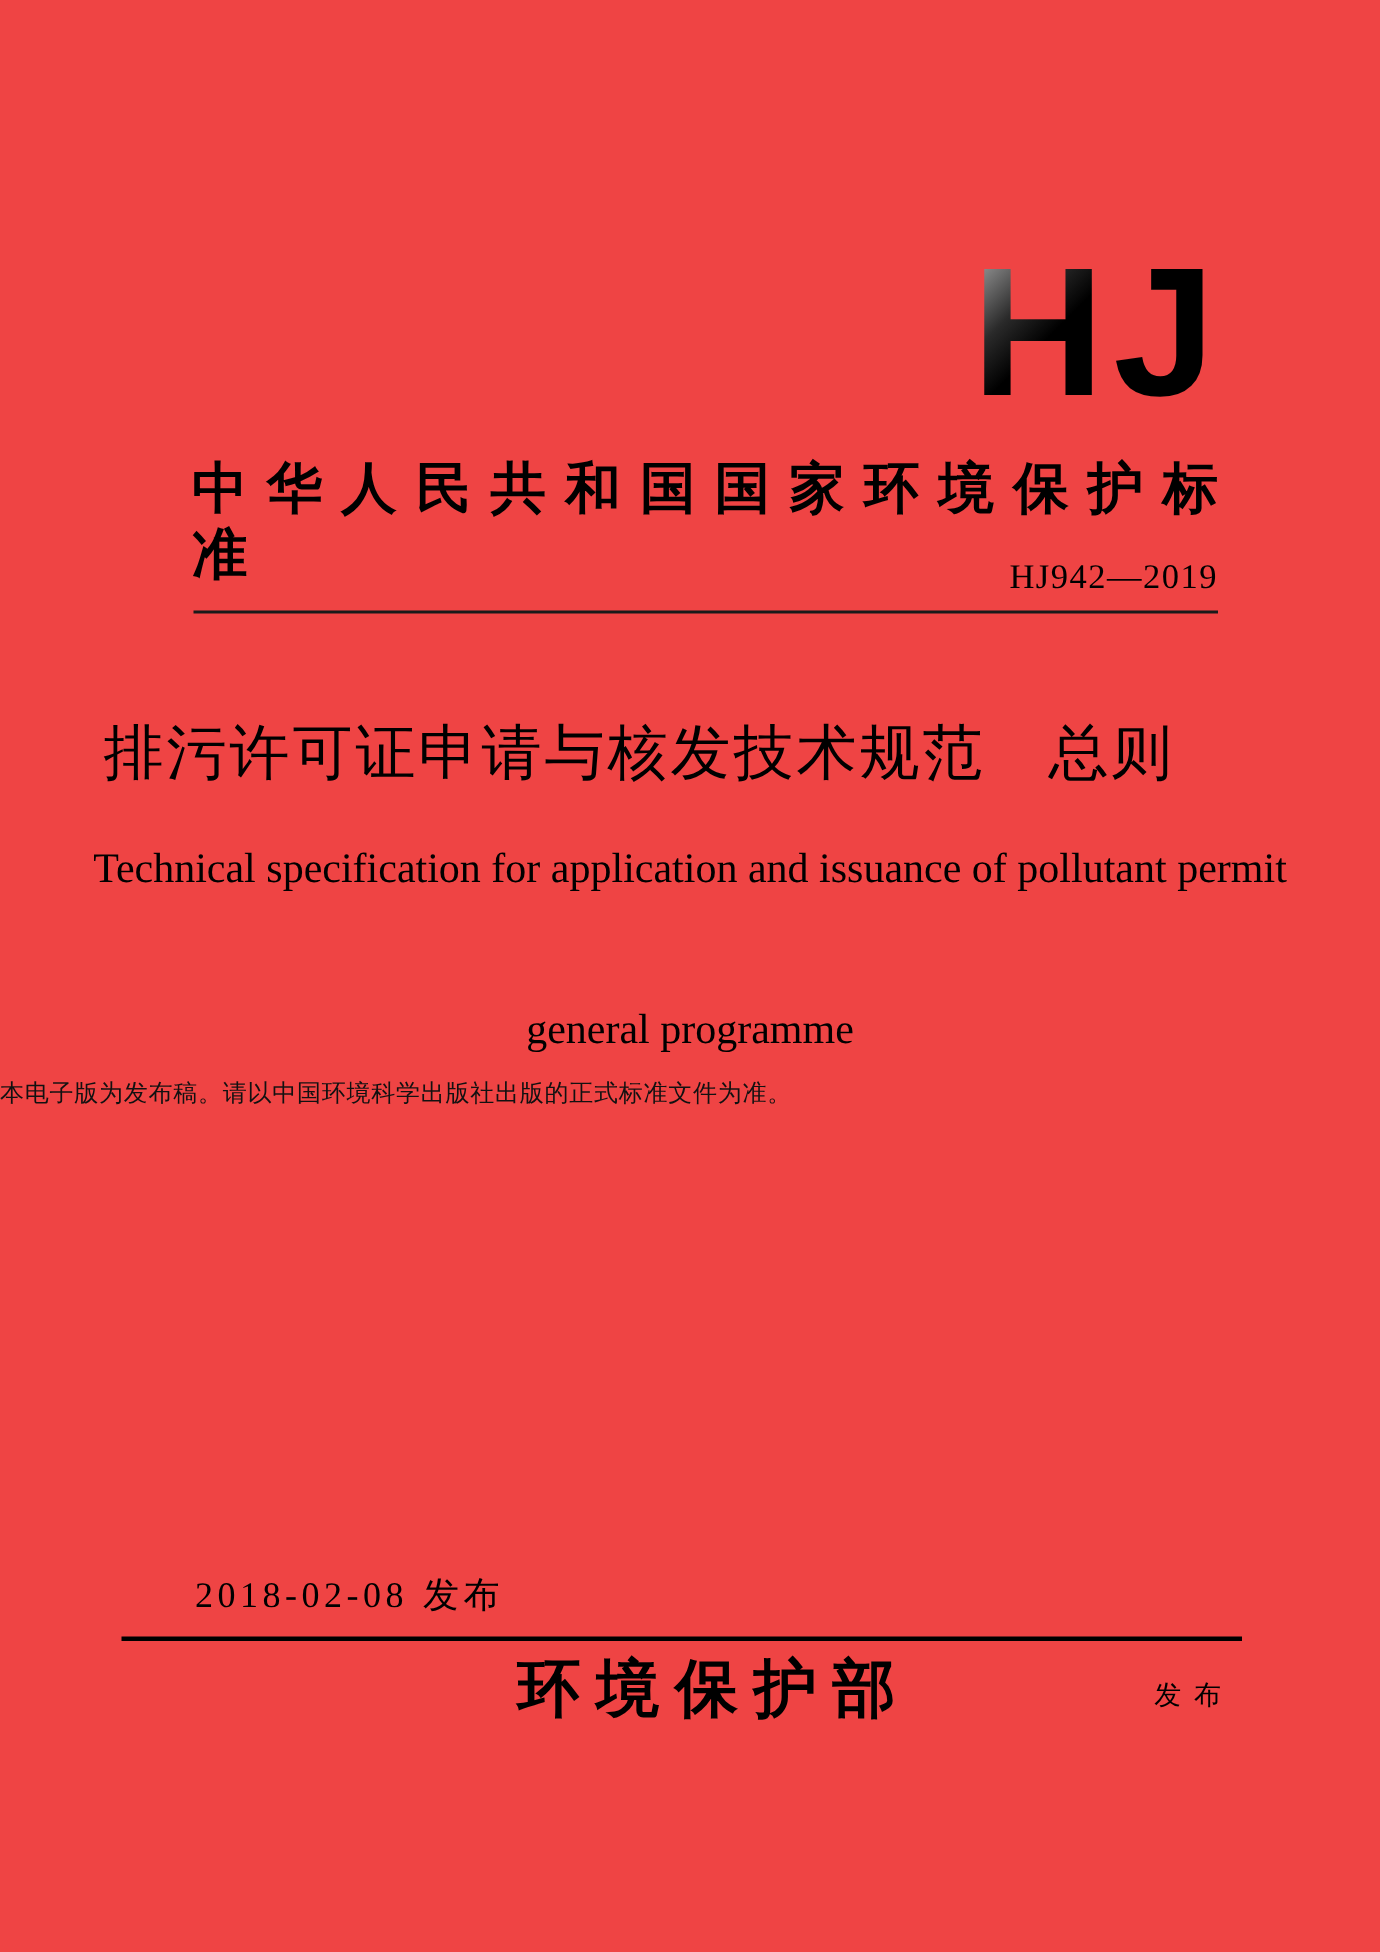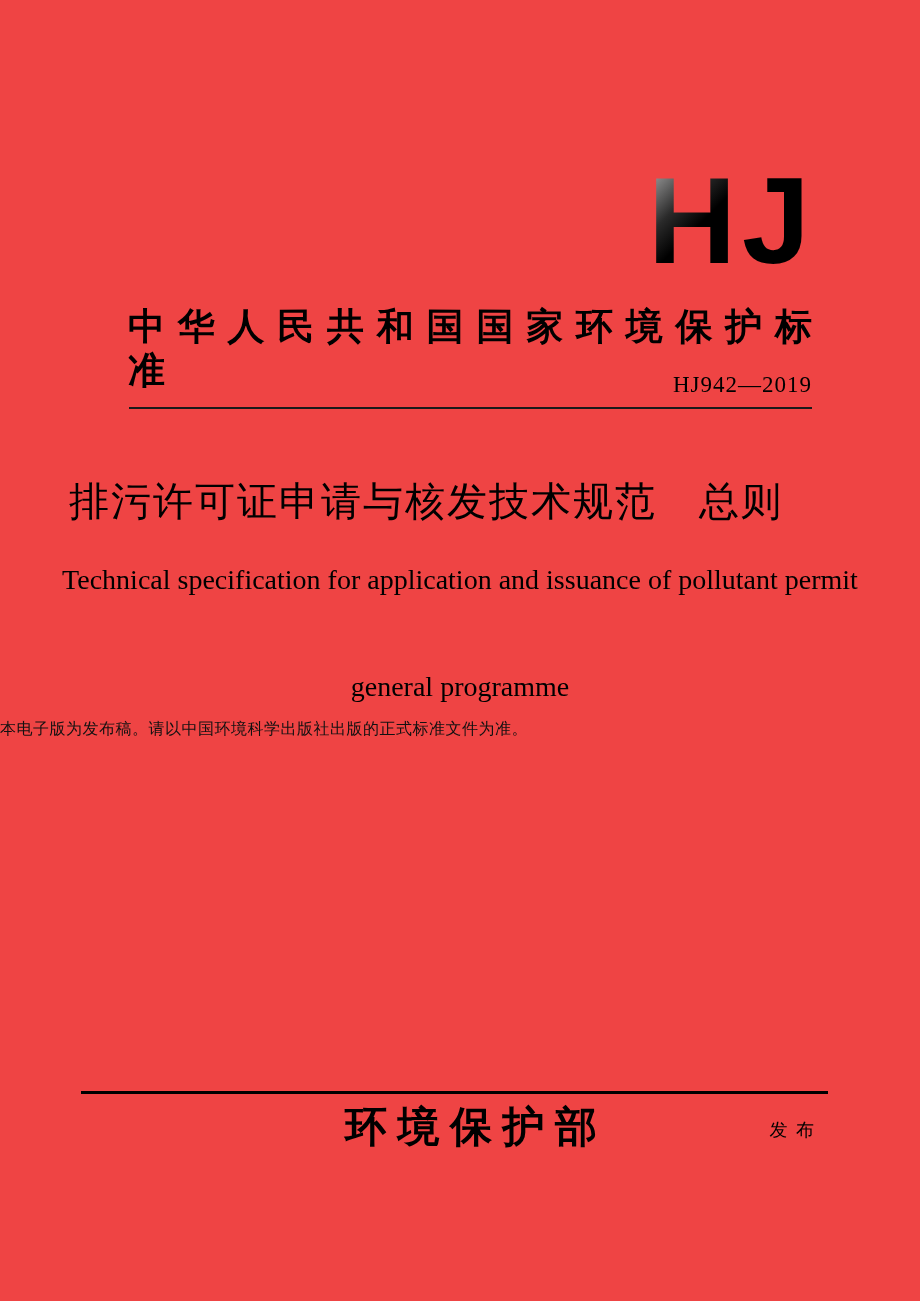--- a/index.html
+++ b/index.html
@@ -162,20 +162,23 @@
 
   <div class="title-cn">排污许可证申请与核发技术规范　总则</div>
 
   <div class="title-en line1">Technical specification for application and issuance of pollutant permit</div>
 
   <div class="title-en line2">general programme</div>
 
   <div class="note">本电子版为发布稿。请以中国环境科学出版社出版的正式标准文件为准。</div>
 
   <div class="date-row">
+    <div>
+      <span class="date-value">2018-02-08</span><span class="date-label">发布</span>
+    </div>
   </div>
 
   <div class="rule rule-bottom"></div>
 
   <div class="publisher">环 境 保 护 部</div>
 
   <div class="publish-label">发 布</div>
 
 </div>
 

